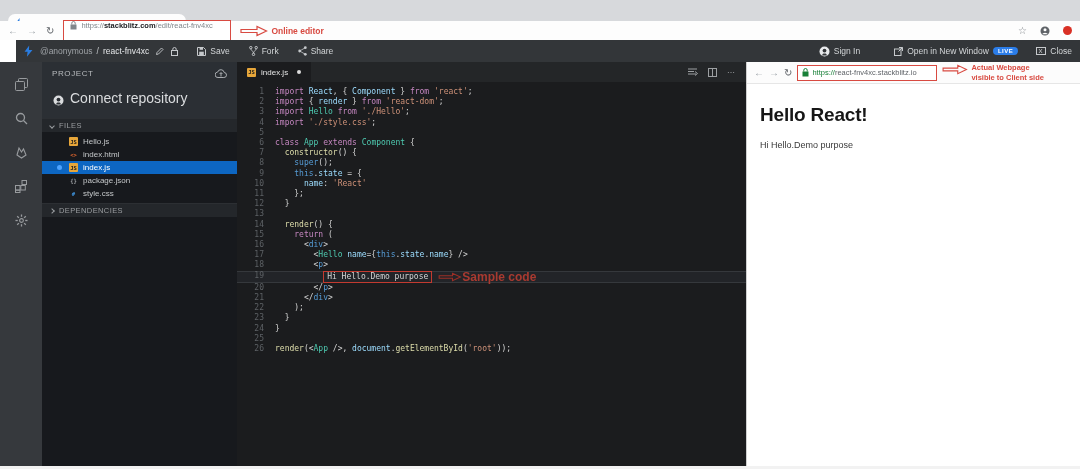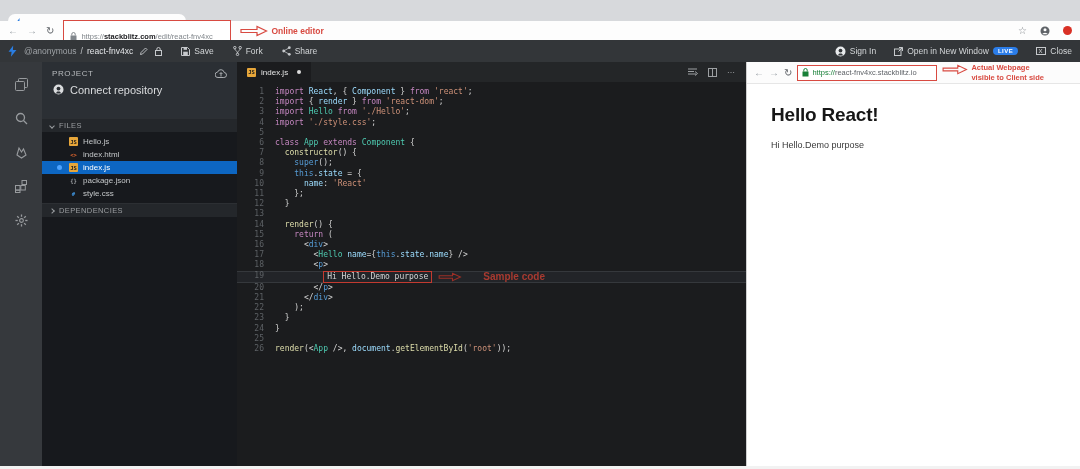--- a/index.html
+++ b/index.html
@@ -12,45 +12,45 @@
   .btab{width:178px;height:18px;background:#fdfdfd;border-radius:7px 7px 0 0;display:flex;align-items:center;gap:5px;padding:0 7px;margin-left:8px;font-size:8px;color:#43474c}
   .btab .ttl{overflow:hidden;white-space:nowrap;flex:1}
   .tclose{color:#8b9094;font-size:8px;cursor:default}
   .newtab{color:#5c6166;font-size:11px;margin-left:10px;line-height:14px}
   .wctrl{margin-left:auto;display:flex;gap:12px;align-items:center;padding:4px 10px 0 0;color:#8a8e93;font-size:7px}
   .wctrl span{display:inline-block;border:1px solid #b4b7ba;background:#e3e5e8;width:13px;height:9px;text-align:center;line-height:8px;font-size:6px;color:#6d7175}
 
   .btoolbar{position:absolute;top:21px;left:0;right:0;height:19px;background:#fdfdfd;display:flex;align-items:center;padding:0 8px;gap:9px}
   .navic{color:#9aa0a6;font-size:10px;line-height:1}
   .navic.dark{color:#5f6368}
-  .burl{height:22px;border:1.6px solid #d84a41;background:#fff;display:flex;align-items:flex-end;gap:4px;padding:0 6px;width:168px;font-size:7.5px;color:#80868b}
+  .burl{height:22px;border:1.6px solid #d84a41;background:#fff;display:flex;align-items:flex-start;gap:4px;padding:0 6px;width:168px;font-size:7.5px;color:#80868b}
   .burl .host{color:#202124;font-weight:bold}
   .annot{display:flex;align-items:center;gap:3px;color:#d84a41;font-size:8.5px;font-weight:bold}
   .tb-right{margin-left:auto;display:flex;align-items:center;gap:13px}
   .star{color:#80868b;font-size:10px}
   .redot{width:9px;height:9px;border-radius:50%;background:#d93025;display:inline-block}
 
   
-  .sbhdr{position:absolute;top:40px;left:0;right:0;height:22px;background:#333639;display:flex;align-items:center;gap:7px;padding:0 8px;color:#c6c9cc;font-size:8.5px}
+  .sbhdr{position:absolute;top:40px;left:16px;right:0;height:22px;background:#333639;display:flex;align-items:center;gap:7px;padding:0 8px;color:#c6c9cc;font-size:8.5px}
   .crumb{display:flex;align-items:center;gap:4px}
   .crumb .usr{color:#9ea2a6}
   .crumb .prj{color:#e4e6e8}
   .hbtn{display:flex;align-items:center;gap:4px;color:#d3d6d8;margin-left:12px}
   .hdr-right{margin-left:auto;display:flex;align-items:center;gap:18px}
   .live{background:#2b7de9;color:#fff;font-size:6px;font-weight:bold;padding:1px 5px;border-radius:7px;letter-spacing:.5px}
 
   
   .main{position:absolute;top:62px;left:0;right:0;bottom:3px;display:flex}
   .actbar{width:42px;background:#36393d;display:flex;flex-direction:column;align-items:center;gap:17px;padding-top:14px;flex:none}
   .aicon{width:17px;height:17px;display:flex;align-items:center;justify-content:center;opacity:.75}
 
   .sidebar{width:195px;background:#14532d;flex:none;color:#c9ccce;display:flex;flex-direction:column}
   .projhead{height:22px;background:#2b2f34;display:flex;align-items:center;padding:0 10px;font-size:8px;letter-spacing:.6px;color:#b8bbbe}
   .projhead .cloud{margin-left:auto}
-  .connect{height:22px;background:#2b2f34;display:flex;align-items:flex-start;gap:6px;padding:0 11px;font-size:11px;color:#dadcde}
+  .connect{height:22px;background:#2b2f34;display:flex;align-items:flex-end;gap:6px;padding:0 11px;font-size:14px;color:#dadcde}
   .sbspacer{height:12px;background:#2b2f34}
   .section{height:14px;display:flex;align-items:center;gap:5px;padding:0 8px;font-size:7.5px;color:#9a9da0;background:#24272b;border-top:1px solid #2c2f33;letter-spacing:.4px}
   .chev{width:4px;height:4px;border-right:1px solid #9a9da0;border-bottom:1px solid #9a9da0;display:inline-block}
   .chev.r{transform:rotate(-45deg)}
   .chev.d{transform:rotate(45deg)}
   .filelist{background:#17191d;padding:3px 0}
   .frow{height:13px;display:flex;align-items:center;gap:5px;padding-left:27px;font-size:8px;color:#c4c7c9;position:relative}
   .frow.sel{background:#0d66c2;color:#fff}
   .fdot{position:absolute;left:15px;width:5px;height:5px;border-radius:50%;background:#4da3ff}
   .ficon{width:9px;height:9px;border-radius:1px;font-size:5.5px;font-weight:bold;display:flex;align-items:center;justify-content:center;font-family:"DejaVu Sans Mono",monospace;flex:none}
@@ -68,29 +68,29 @@
   .tabbar-right{margin-left:auto;display:flex;align-items:center;gap:10px;padding-right:10px;color:#9da0a3}
   .code{flex:1;padding-top:5px;font-family:"DejaVu Sans Mono",monospace;font-size:8px;line-height:10.2px;overflow:hidden}
   .cl{display:flex;white-space:pre}
   .cl.cur{background:#222428;box-shadow:inset 0 1px 0 #35383c,inset 0 -1px 0 #35383c}
   .ln{width:38px;text-align:right;padding-right:11px;color:#5d6165;flex:none}
   .lc{color:#d4d4d4;display:flex;align-items:center}
   .kw{color:#c586c0}.id{color:#9cdcfe}.ty{color:#4ec9b0}.st{color:#ce9178}
   .fn{color:#dcdcaa}.bl{color:#569cd6}.tg{color:#569cd6}.at{color:#9cdcfe}
   .pn{color:#d4d4d4}.tx{color:#d4d4d4}
   .abox{border:1px solid #c33a30;padding:0 3px;display:inline-flex}
-  .scl{color:#a93a30;font-family:"Liberation Sans",sans-serif;font-size:10px;font-weight:bold;margin-left:21px}
+  .scl{color:#a93a30;font-family:"Liberation Sans",sans-serif;font-size:12px;font-weight:bold;margin-left:0}
 
   
   .preview{width:334px;background:#fff;border-left:1px solid #cfcfcf;flex:none;display:flex;flex-direction:column}
   .pnav{height:22px;display:flex;align-items:center;gap:5px;padding:0 7px;background:#fcfcfc;border-bottom:1px solid #e6e6e6;flex:none}
   .purl{height:16px;border:1.6px solid #d84a41;background:#fff;display:flex;align-items:center;gap:3px;padding:0 4px;width:140px;font-size:7.5px;color:#5f6368}
   .purl .sch{color:#188038}
   .pannot{display:flex;align-items:flex-start;gap:3px;color:#d84a41;font-size:7.5px;font-weight:bold;line-height:10px}
-  .pbody{padding:12px 24px}
+  .pbody{padding:12px 13px}
   .pbody h1{font-size:19px;color:#161616;margin-top:8px;letter-spacing:-.2px}
   .pbody p{font-size:9px;color:#3a3a3a;margin-top:14px}
 
   .bottomstrip{position:absolute;left:0;right:0;bottom:0;height:3px;background:#f2f2f2}
   svg{display:block}
 </style>
 </head>
 <body>
 
 <div class="screen">
@@ -195,21 +195,21 @@
     </span>
     <div class="hdr-right">
       <span class="hbtn" style="margin-left:0">
         <svg width="11" height="11" viewBox="0 0 11 11">
             <circle cx="5.5" cy="5.5" r="5" fill="#e8eaec"></circle>
             <path d="M3.2 9.6 C3.2 8 3.8 7.4 5.5 7.4 C7.2 7.4 7.8 8 7.8 9.6" fill="#333639"></path>
             <circle cx="5.5" cy="4.6" r="1.9" fill="#333639"></circle>
           </svg>
         <span>Sign In</span>
       </span>
-      <span class="hbtn" style="margin-left:0">
+      <span class="hbtn" style="margin-left:16px">
         <svg width="9" height="9" viewBox="0 0 9 9">
             <rect x="0.5" y="2" width="6.5" height="6.5" fill="none" stroke="#c6c9cc"></rect>
             <path d="M5 0.5 H8.5 V4 M8.5 0.5 L4.5 4.5" fill="none" stroke="#c6c9cc"></path>
           </svg>
         <span>Open in New Window</span>
         <span class="live">LIVE</span>
       </span>
       <span class="hbtn" style="margin-left:0">
         <svg width="10" height="8" viewBox="0 0 10 8">
             <rect x="0.5" y="0.5" width="9" height="7" fill="none" stroke="#c6c9cc"></rect>

